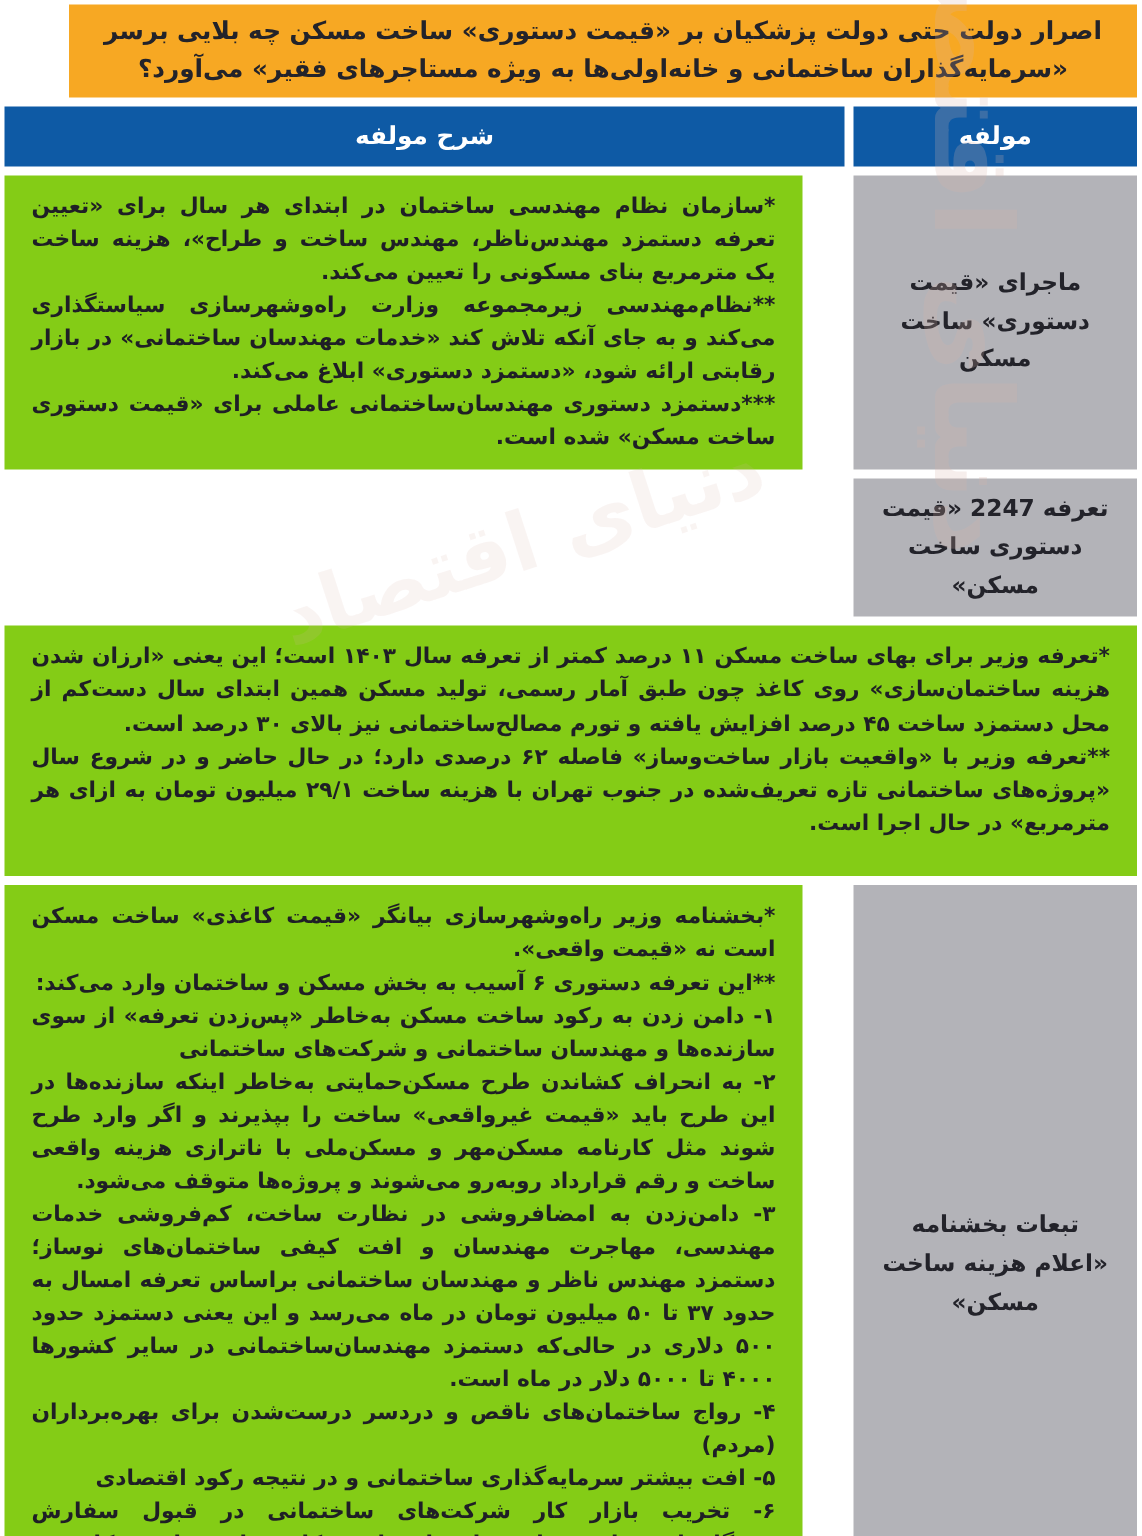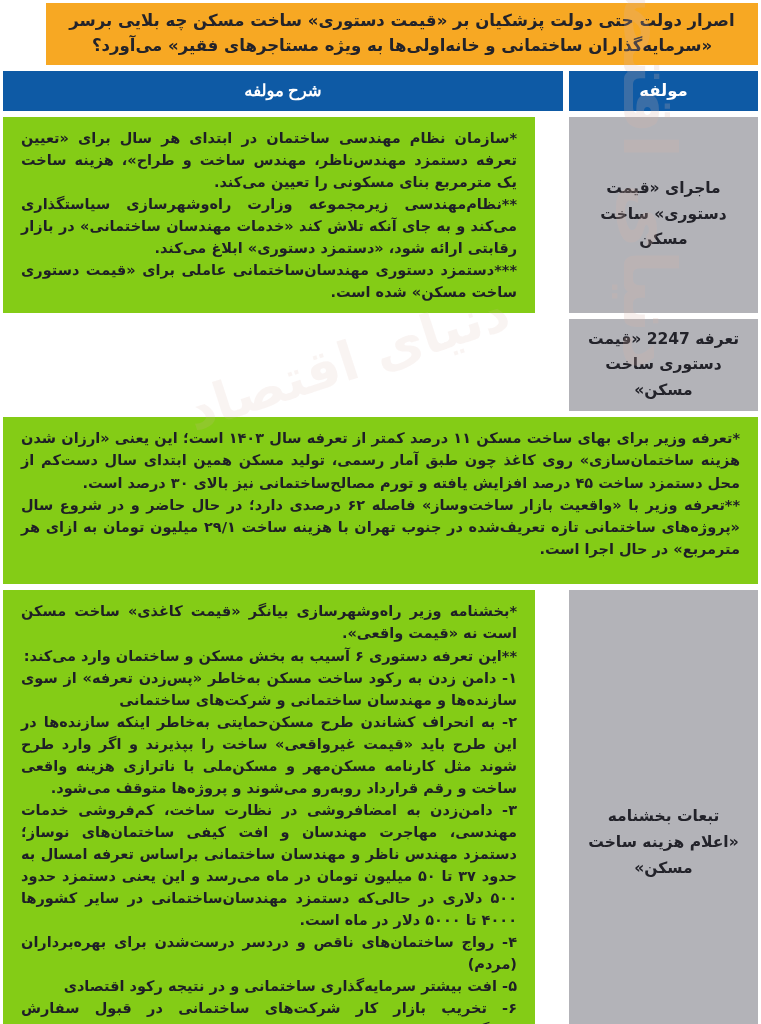--- a/index.html
+++ b/index.html
@@ -75,21 +75,21 @@
     background: #0E5AA5;
     color: #ffffff;
     font-weight: bold;
     font-size: 16.5px;
     min-height: 40px;
     display: flex;
     align-items: center;
     justify-content: center;
     text-align: center;
   }
-  .head-row .cell-desc-h { flex: 1 1 auto; font-family: Liberation Serif, serif; }
+  .head-row .cell-desc-h { flex: 1 1 auto; }
   .head-row .cell-comp-h { flex: 0 0 189px; width: 189px; }
   .row-1 .cell { min-height: 189px; }
   .row-2 .cell { min-height: 88px; }
   .row-3 .cell { min-height: 167px; }
   .row-4 .cell { min-height: 450px; }
   .watermark {
     position: absolute;
     color: #d9b4aa;
     opacity: 0.38;
     font-weight: bold;

